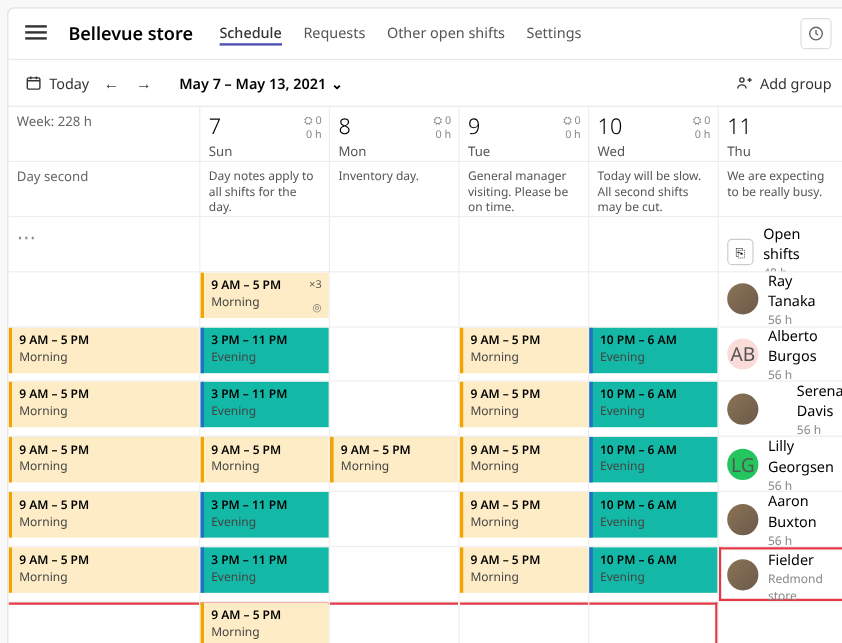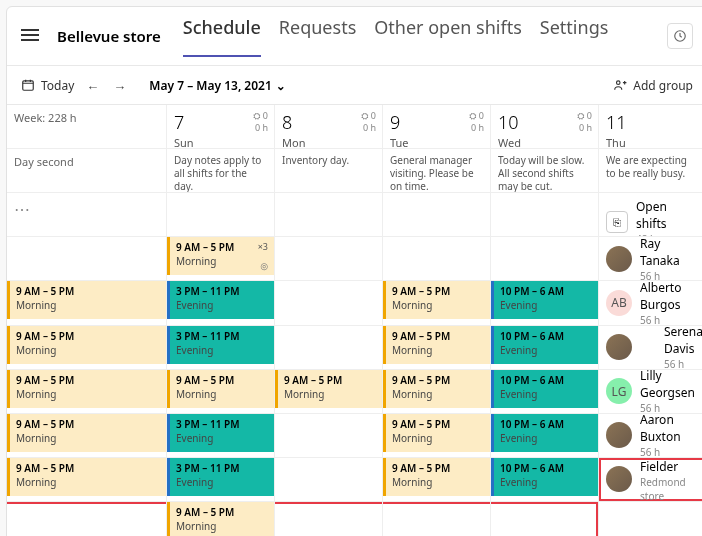--- a/index.html
+++ b/index.html
@@ -3,44 +3,44 @@
 <meta charset="utf-8">
 <style>
 *{box-sizing:border-box;margin:0;padding:0;font-family:"Segoe UI",system-ui,-apple-system,sans-serif}
 body{background:#f8f8f8;padding:6px}
 .container{width:702px;height:536px;background:#fff;border-radius:6px;border:1px solid #e1e1e1;overflow:hidden;display:flex;flex-direction:column}
 .header{display:flex;align-items:center;padding:8px 14px;border-bottom:1px solid #e8e8e8;gap:18px}
 .hamburger{width:18px;height:14px;cursor:pointer;position:relative}
 .hamburger span{display:block;height:2px;background:#333;margin-bottom:3px}
 .title{font-weight:600;font-size:15px}
 .tabs{display:flex;gap:18px;margin-left:4px}
-.tab{font-size:18px;color:#555;cursor:pointer;padding-bottom:16px}
+.tab{font-size:12px;color:#555;cursor:pointer;padding-bottom:0}
 .tab.active{color:#333;border-bottom:2px solid #4f52b2;font-weight:500}
 .clock-btn{margin-left:auto;border:1px solid #ddd;border-radius:4px;width:26px;height:26px;display:flex;align-items:center;justify-content:center;color:#666;cursor:pointer;font-size:13px}
 .toolbar{display:flex;align-items:center;padding:8px 14px;gap:10px;border-bottom:1px solid #e8e8e8}
 .today-btn{display:flex;align-items:center;gap:6px;font-size:12px;cursor:pointer;color:#333}
 .arrow-btn{cursor:pointer;font-size:13px;color:#444;padding:2px 2px}
 .range{font-weight:600;font-size:12px;margin-left:11px;display:flex;align-items:center;gap:4px;cursor:pointer}
 .addgroup{margin-left:auto;font-size:12px;color:#333;display:flex;align-items:center;gap:6px;cursor:pointer}
 .grid{display:grid;grid-template-columns:160px repeat(5,1fr);flex:1;overflow:hidden;font-size:11px}
 .cell{border-bottom:1px solid #eee;border-right:1px solid #eee;padding:5px 7px;overflow:hidden;position:relative}
 .cell.leftcol{border-right:1px solid #eee}
 .dayhead{display:flex;flex-direction:column;gap:1px}
 .daynum{font-size:18px;font-weight:300}
 .dayabbr{font-size:11px;color:#555}
 .dayicons{position:absolute;top:5px;right:6px;font-size:9px;color:#888;text-align:right;line-height:1.3}
 .weeklabel{color:#666;font-size:11px}
 .notes{color:#555;font-size:10px;line-height:1.3}
 .group-title{font-weight:600;font-size:13px;display:flex;align-items:center;gap:6px}
 .group-sub{color:#888;font-size:10px}
 .dots{color:#888;cursor:pointer;font-size:16px}
 .person{display:flex;align-items:center;gap:8px}
-.avatar{width:26px;height:26px;border-radius:50%;background:#ccc;display:flex;align-items:center;justify-content:center;font-size:12px;color:#555;overflow:hidden;flex-shrink:0}
+.avatar{width:26px;height:26px;border-radius:50%;background:#ccc;display:flex;align-items:center;justify-content:center;font-size:16px;color:#555;overflow:hidden;flex-shrink:0}
 .avatar.pink{background:#fadbd8}
-.avatar.gray{background:#86efac}
+.avatar.gray{background:#22c55e}
 .avatar.photo{background:linear-gradient(135deg,#8b7355,#6b5a4a)}
 .pname{font-size:12px}
 .phrs{font-size:10px;color:#888}
 .shift{border-left:3px solid;height:100%;min-height:38px;padding:3px 6px;position:relative;margin:-5px -7px;width:calc(100% + 14px)}
 .shift.morning{background:#fdecc5;border-color:#f0a500}
 .shift.evening{background:#14b8a6;border-color:#2570c5}
 .shift-time{font-size:10px;font-weight:600}
 .shift-label{font-size:10px;color:#444}
 .shift-badge{position:absolute;top:3px;right:6px;font-size:9px;color:#555}
 .shift-pin{position:absolute;bottom:3px;right:6px;font-size:9px;color:#777}

